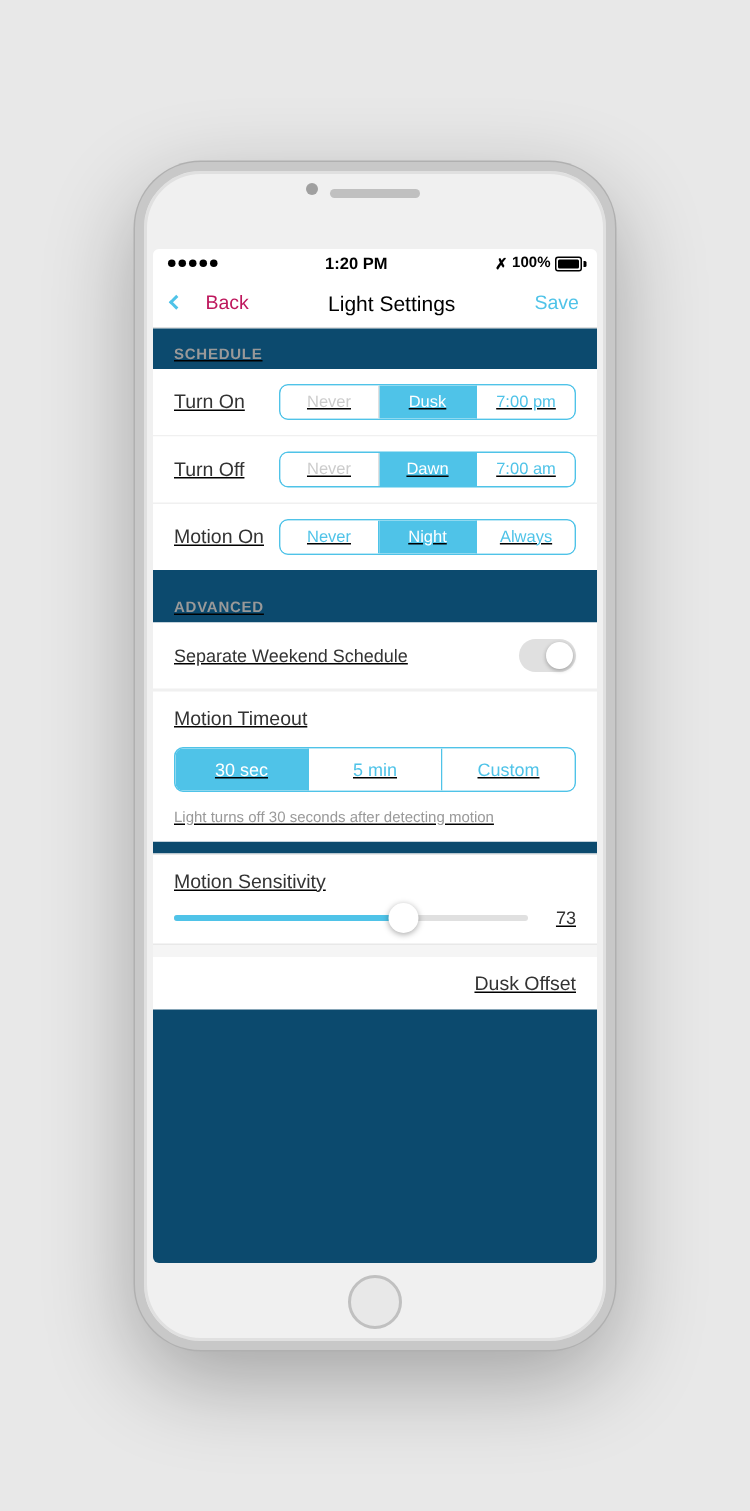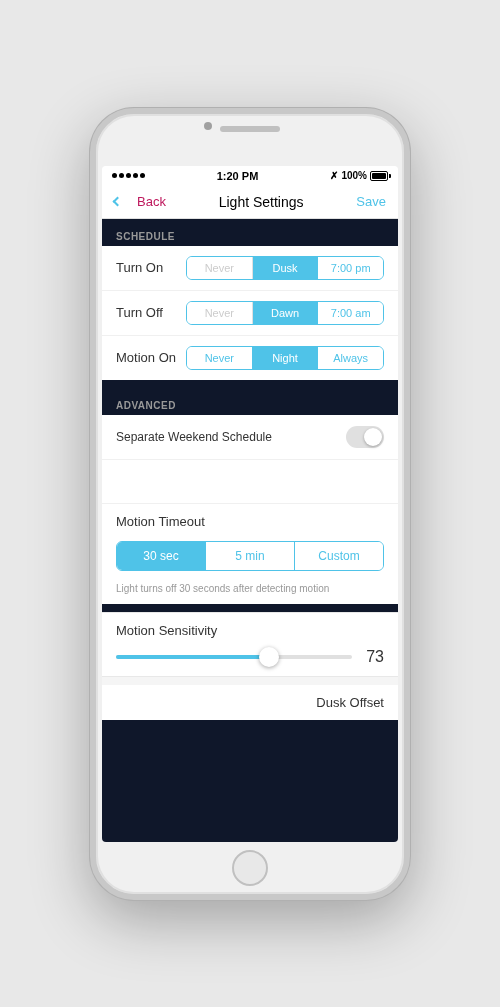--- a/index.html
+++ b/index.html
@@ -146,21 +146,22 @@
     .nav-save {
       color: #4fc3e8;
       font-size: 13px;
       cursor: pointer;
     }
 
     
     .content {
       flex: 1;
       overflow-y: auto;
-      background: #0f172a;
+      background: #0c4a6e;
+      text-decoration: underline;
     }
 
     .section-header {
       padding: 12px 14px 4px;
       font-size: 10px;
       font-weight: 600;
       color: #999;
       letter-spacing: 0.5px;
       text-transform: uppercase;
     }
@@ -246,21 +247,20 @@
       border-radius: 50%;
       box-shadow: 0 1px 3px rgba(0,0,0,0.3);
     }
 
     .subsection-label {
       padding: 10px 14px 4px;
       font-size: 13px;
       color: #333;
       background: white;
       border-top: 1px solid #f0f0f0;
-      margin-top: 43px;
     }
 
     .motion-timeout-row {
       padding: 8px 14px;
       background: white;
     }
 
     .timeout-segmented {
       display: flex;
       border: 1.5px solid #4fc3e8;
@@ -330,21 +330,21 @@
       left: 65%;
       transform: translate(-50%, -50%);
       width: 20px;
       height: 20px;
       background: white;
       border-radius: 50%;
       box-shadow: 0 1px 4px rgba(0,0,0,0.35);
     }
 
     .slider-value {
-      font-size: 16px;
+      font-size: 12px;
       color: #333;
       min-width: 24px;
       text-align: right;
     }
 
     .dusk-offset-row {
       padding: 10px 14px;
       background: white;
       border-top: 8px solid #f5f5f5;
       font-size: 13px;

